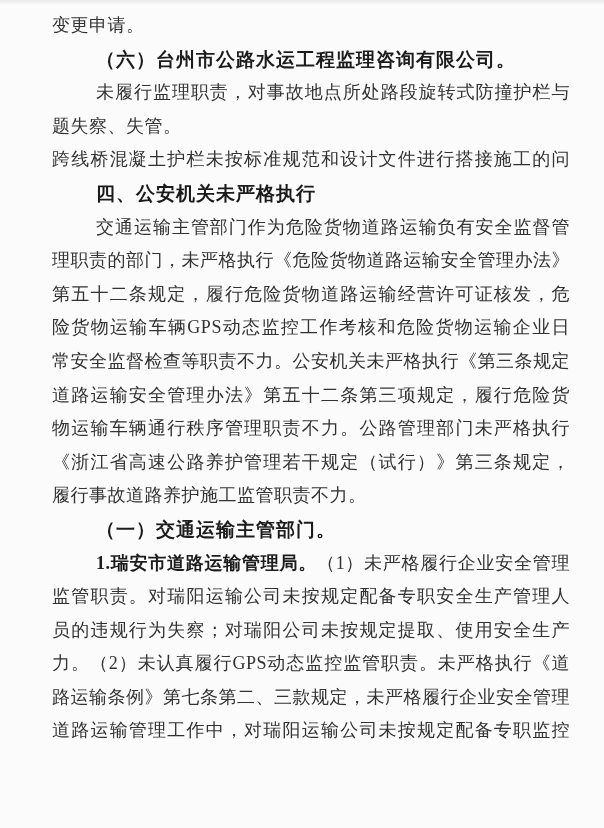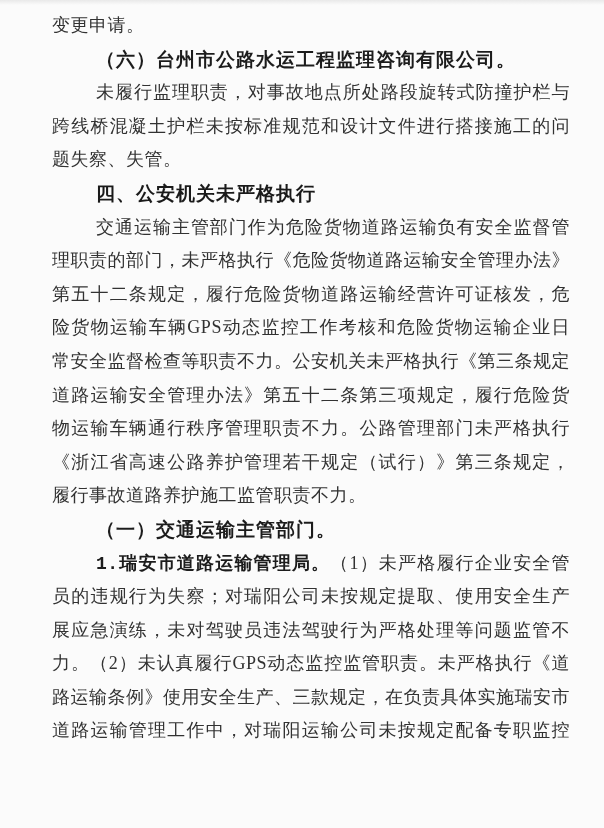--- a/index.html
+++ b/index.html
@@ -50,42 +50,41 @@
   .h-hei {
     font-weight: 700;
     font-size: 19px;
     font-family: "Liberation Sans", "DejaVu Sans", sans-serif;
     color: #1a1a1a;
     letter-spacing: 1px;
   }
   .b {
     font-weight: 700;
     color: #1c1c1c;
-    font-family: Liberation Mono, monospace;
   }
 </style>
 </head>
 <body>
 
 <div class="page">
   <div class="line">变更申请。</div>
   <div class="line ind h-kai">（六）台州市公路水运工程监理咨询有限公司。</div>
   <div class="line ind j">未履行监理职责，对事故地点所处路段旋转式防撞护栏与</div>
+  <div class="line">题失察、失管。</div>
   <div class="line j">跨线桥混凝土护栏未按标准规范和设计文件进行搭接施工的问</div>
-  <div class="line">题失察、失管。</div>
   <div class="line ind h-hei">四、公安机关未严格执行</div>
   <div class="line ind j">交通运输主管部门作为危险货物道路运输负有安全监督管</div>
   <div class="line j">理职责的部门，未严格执行《危险货物道路运输安全管理办法》</div>
   <div class="line j">第五十二条规定，履行危险货物道路运输经营许可证核发，危</div>
   <div class="line j">险货物运输车辆GPS动态监控工作考核和危险货物运输企业日</div>
   <div class="line j">常安全监督检查等职责不力。公安机关未严格执行《第三条规定</div>
   <div class="line j">道路运输安全管理办法》第五十二条第三项规定，履行危险货</div>
   <div class="line j">物运输车辆通行秩序管理职责不力。公路管理部门未严格执行</div>
   <div class="line j">《浙江省高速公路养护管理若干规定（试行）》第三条规定，</div>
   <div class="line">履行事故道路养护施工监管职责不力。</div>
   <div class="line ind h-kai">（一）交通运输主管部门。</div>
   <div class="line ind j"><span class="b">1.瑞安市道路运输管理局。</span><span>（1）未严格履行企业安全管理</span></div>
+  <div class="line j">监管职责。对瑞阳运输公司未按规定配备专职安全生产管理人</div>
   <div class="line j">员的违规行为失察；对瑞阳公司未按规定提取、使用安全生产</div>
-  <div class="line j">展应急演练，未对驾驶员违法驾驶行为严格处理等问题监管不</div>
   <div class="line j">力。（2）未认真履行GPS动态监控监管职责。未严格执行《道</div>
-  <div class="line j">路运输条例》使用安全生产、三款规定，在负责具体实施瑞安市</div>
+  <div class="line j">路运输条例》第七条第二、三款规定，未严格履行企业安全管理</div>
   <div class="line j">道路运输管理工作中，对瑞阳运输公司未按规定配备专职监控</div>
 </div>
 
 </body></html>

